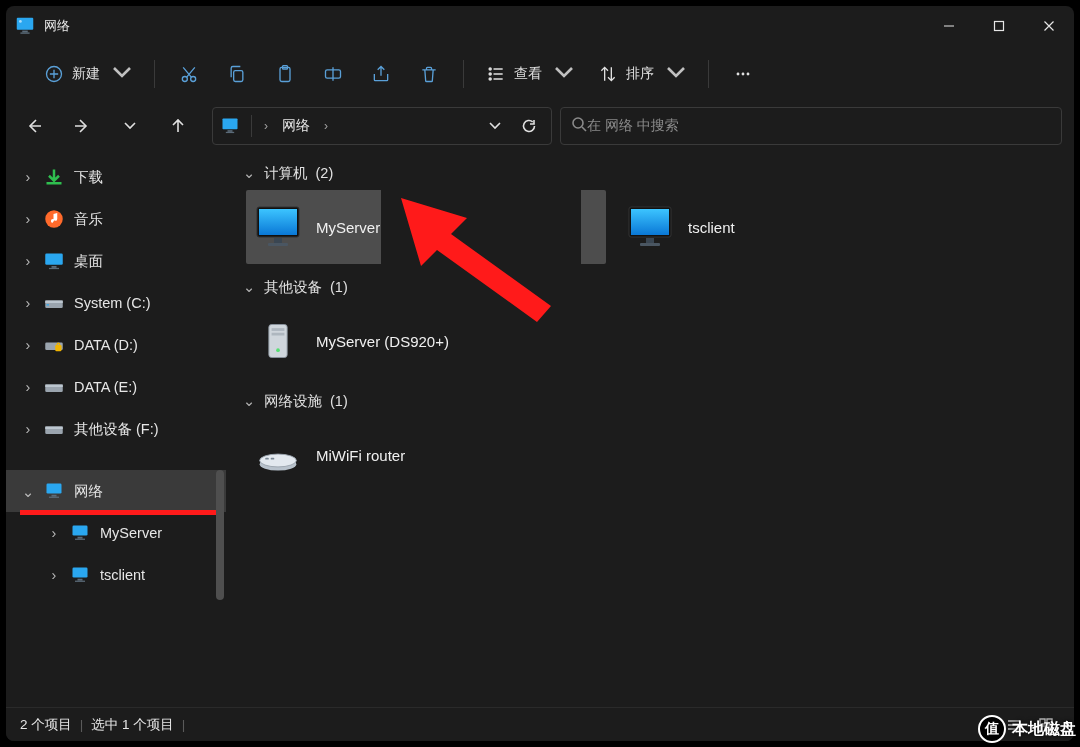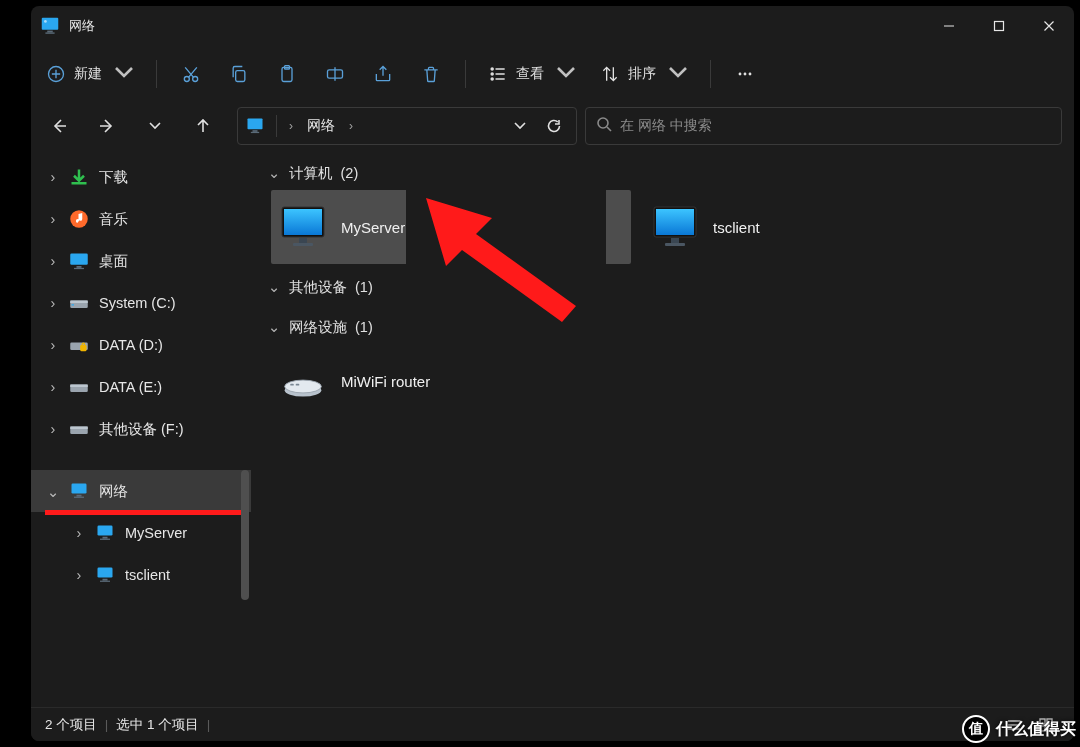--- a/index.html
+++ b/index.html
@@ -1,29 +1,29 @@
 <!DOCTYPE html>
 <html><head>
 <meta charset="utf-8">
 <style>
   * { box-sizing: border-box; margin: 0; padding: 0; font-family: "Segoe UI", "Microsoft YaHei", Arial, sans-serif; }
   html, body { width: 1080px; height: 747px; background: #000; overflow: hidden; color: #eaeaea; }
   .window {
     position: absolute; inset: 6px; border-radius: 8px; background: #1c1c1c;
-    display: flex; flex-direction: column; overflow: hidden; margin-left: 25px;
+    display: flex; flex-direction: column; overflow: hidden;
   }
   
   .titlebar { height: 40px; display: flex; align-items: center; padding-left: 8px; }
   .titlebar .title-icon { width: 22px; height: 22px; display: flex; align-items: center; justify-content: center; margin-right: 8px; }
   .titlebar .title-text { font-size: 13px; color: #e6e6e6; }
   .titlebar .spacer { flex: 1; }
   .win-btn { width: 50px; height: 40px; display: flex; align-items: center; justify-content: center; color: #e6e6e6; }
   .win-btn svg { width: 12px; height: 12px; }
   
-  .toolbar { height: 56px; display: flex; align-items: center; padding: 0 5px; gap: 4px; }
+  .toolbar { height: 56px; display: flex; align-items: center; padding: 0 28px; gap: 4px; }
   .tbtn { height: 40px; min-width: 44px; padding: 0 10px; display: flex; align-items: center; justify-content: center; gap: 8px; border-radius: 4px; color: #c9c9c9; position: relative; }
   .tbtn .chev-sm { margin-left: 4px; }
   .tbtn svg { width: 20px; height: 20px; }
   .tbtn.blue svg { stroke: #5aa0d8; }
   .tbtn.blue { color: #5aa0d8; }
   .sep { width: 1px; height: 28px; background: #3a3a3a; margin: 0 8px; }
   .tbtn-label { font-size: 14px; color: #e0e0e0; }
   
   .navrow { height: 48px; display: flex; align-items: center; padding: 0 12px 0 8px; gap: 8px; }
   .navbtn { width: 40px; height: 40px; display: flex; align-items: center; justify-content: center; border-radius: 4px; color: #e0e0e0; }
@@ -33,21 +33,21 @@
     margin-left: 6px;
   }
   .addr .addr-icon { width: 22px; height: 22px; display: flex; align-items:center; justify-content:center; }
   .addr-sep { width:1px; height:22px; background:#3a3a3a; margin:0 4px;}
   .crumb { padding: 0 6px; height: 100%; display:flex; align-items:center; font-size:14px; color:#e6e6e6; border-radius:3px; }
   .chev-tiny { color:#a0a0a0; padding:0 2px; font-size:12px; }
   .addr-right { margin-left:auto; display:flex; align-items:center; gap:2px;}
   .addr-btn { width:32px; height:32px; display:flex; align-items:center; justify-content:center; border-radius:3px; color:#e0e0e0; }
   .addr-btn svg { width:16px; height:16px;}
   .search {
-    flex: 1; height: 38px; border: 1px solid #3a3a3a; border-radius: 4px; display:flex; align-items:center; padding:0 10px; gap:8px; color:#8a8a8a;
+    flex: 1; height: 38px; border: 1px solid #3a3a3a; border-radius: 4px; display:flex; align-items:center; padding:0 10px; gap:0; color:#8a8a8a;
   }
   .search svg { width:16px; height:16px; }
   .search-text { font-size:14px; }
   
   .body { flex:1; display:flex; min-height:0; }
   
   .sidebar { width: 220px; position: relative; overflow: hidden; }
   .sidebar-inner { position:absolute; inset:0; overflow:hidden; padding-top:6px; }
   .tree-item { height: 42px; display:flex; align-items:center; padding-left: 16px; gap:10px; font-size:14.5px; color:#e6e6e6; border-radius:0; position:relative; }
   .tree-item.selected { background:#3a3a3a; }
@@ -438,20 +438,34 @@
           </span>
           <span class="tile-label">tsclient</span>
         </div>
       </div>
 
       <div class="group-header" style="margin-top:6px">
         <span class="gh-chev">⌄</span>
         <span>其他设备</span>
         <span>(1)</span>
       </div>
+      <div class="items-row">
+        <div class="item-tile">
+          <span class="tile-icon">
+            <svg viewBox="0 0 48 48" width="44" height="44">
+              <rect x="14" y="6" width="20" height="36" rx="3" fill="#cfd6dc"></rect>
+              <rect x="14" y="6" width="20" height="36" rx="3" fill="none" stroke="#8a949e"></rect>
+              <rect x="17" y="10" width="14" height="3" fill="#aeb7bf"></rect>
+              <rect x="17" y="15" width="14" height="3" fill="#aeb7bf"></rect>
+              <circle cx="24" cy="34" r="2" fill="#55e072"></circle>
+            </svg>
+          </span>
+          <span class="tile-label">MyServer (DS920+)</span>
+        </div>
+      </div>
 
       <div class="group-header" style="margin-top:6px">
         <span class="gh-chev">⌄</span>
         <span>网络设施</span>
         <span>(1)</span>
       </div>
       <div class="items-row">
         <div class="item-tile">
           <span class="tile-icon">
             <svg viewBox="0 0 48 48" width="48" height="44">
@@ -527,14 +541,14 @@
             <rect x="9" y="9" width="5" height="5"></rect>
           </svg>
       </div>
     </div>
   </div>
 
 </div>
 
 <div class="watermark">
   <div class="wm-badge">值</div>
-  <div class="wm-text">什么值得买</div>
+  <div class="wm-text">本地磁盘</div>
 </div>
 
 </body></html>

